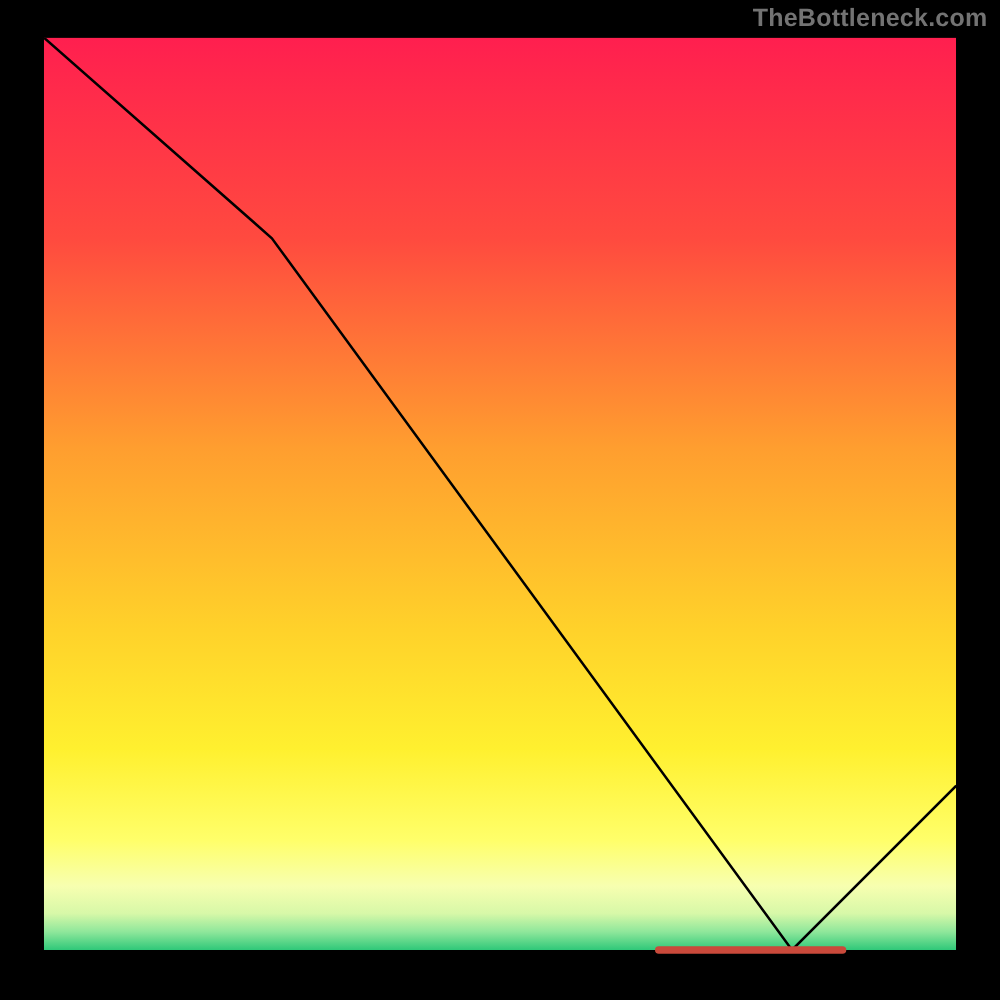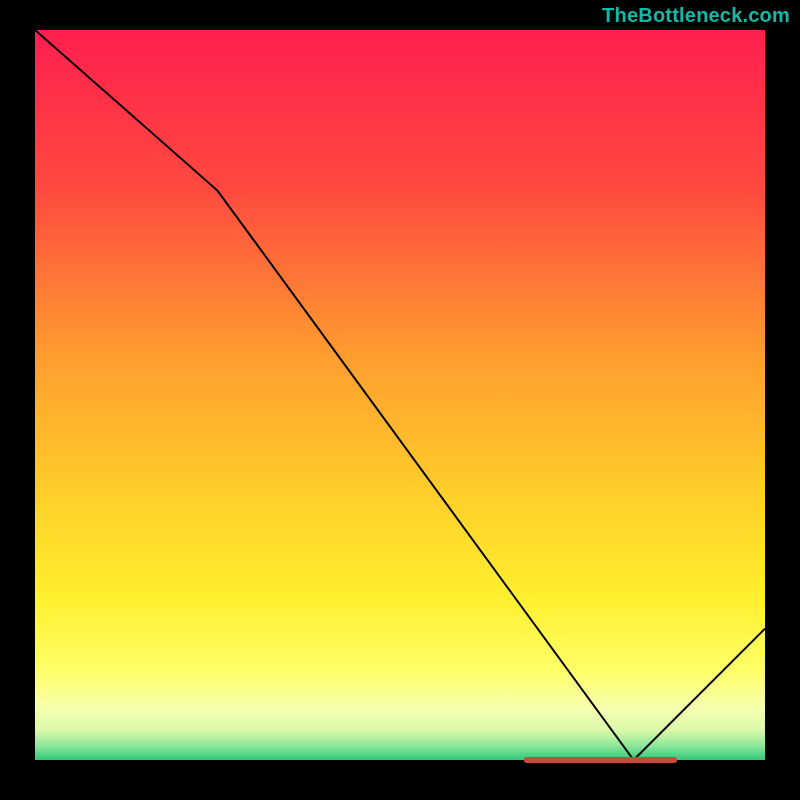--- a/index.html
+++ b/index.html
@@ -14,21 +14,21 @@
   .frame {
     position: relative;
     width: 800px;
     height: 800px;
     background: #000;
   }
   .attribution {
     position: absolute;
     top: 4px;
     right: 10px;
-    color: #14b8a6;
+    color: #737373;
     font-size: 20px;
     font-weight: 600;
     letter-spacing: 0.2px;
   }
   .plot-area {
     position: absolute;
     left: 35px;
     top: 30px;
     width: 730px;
     height: 735px;

